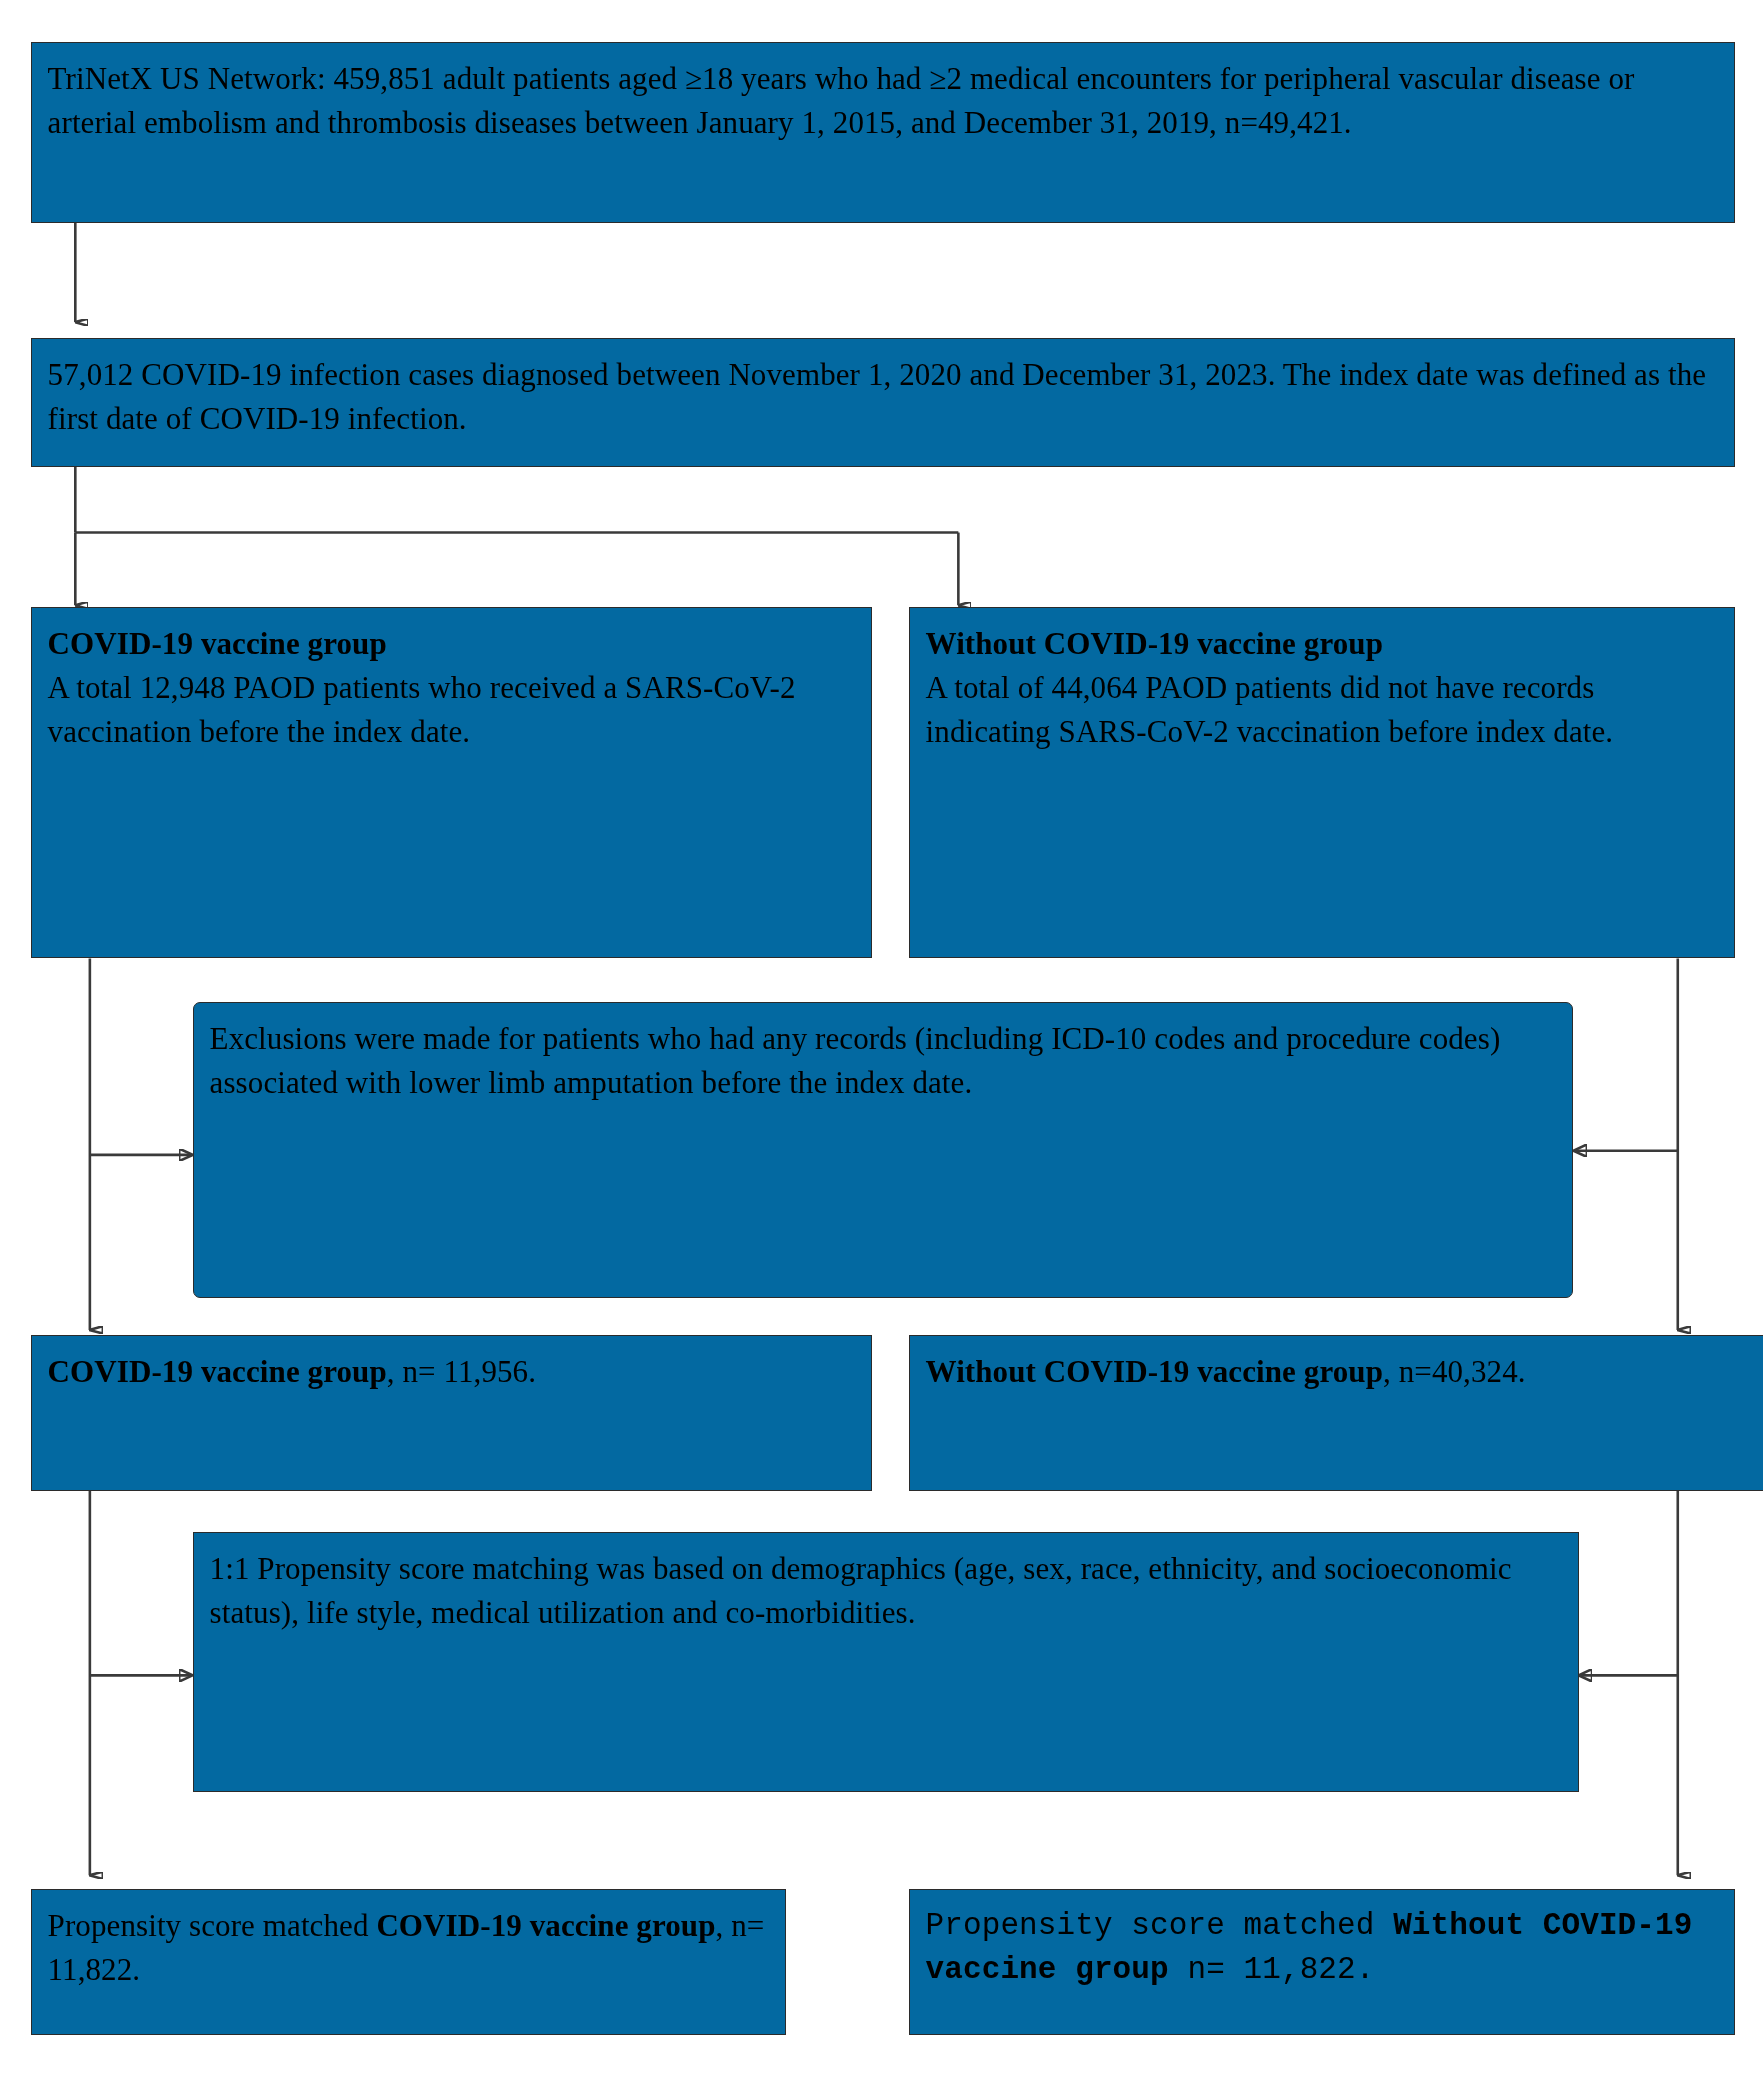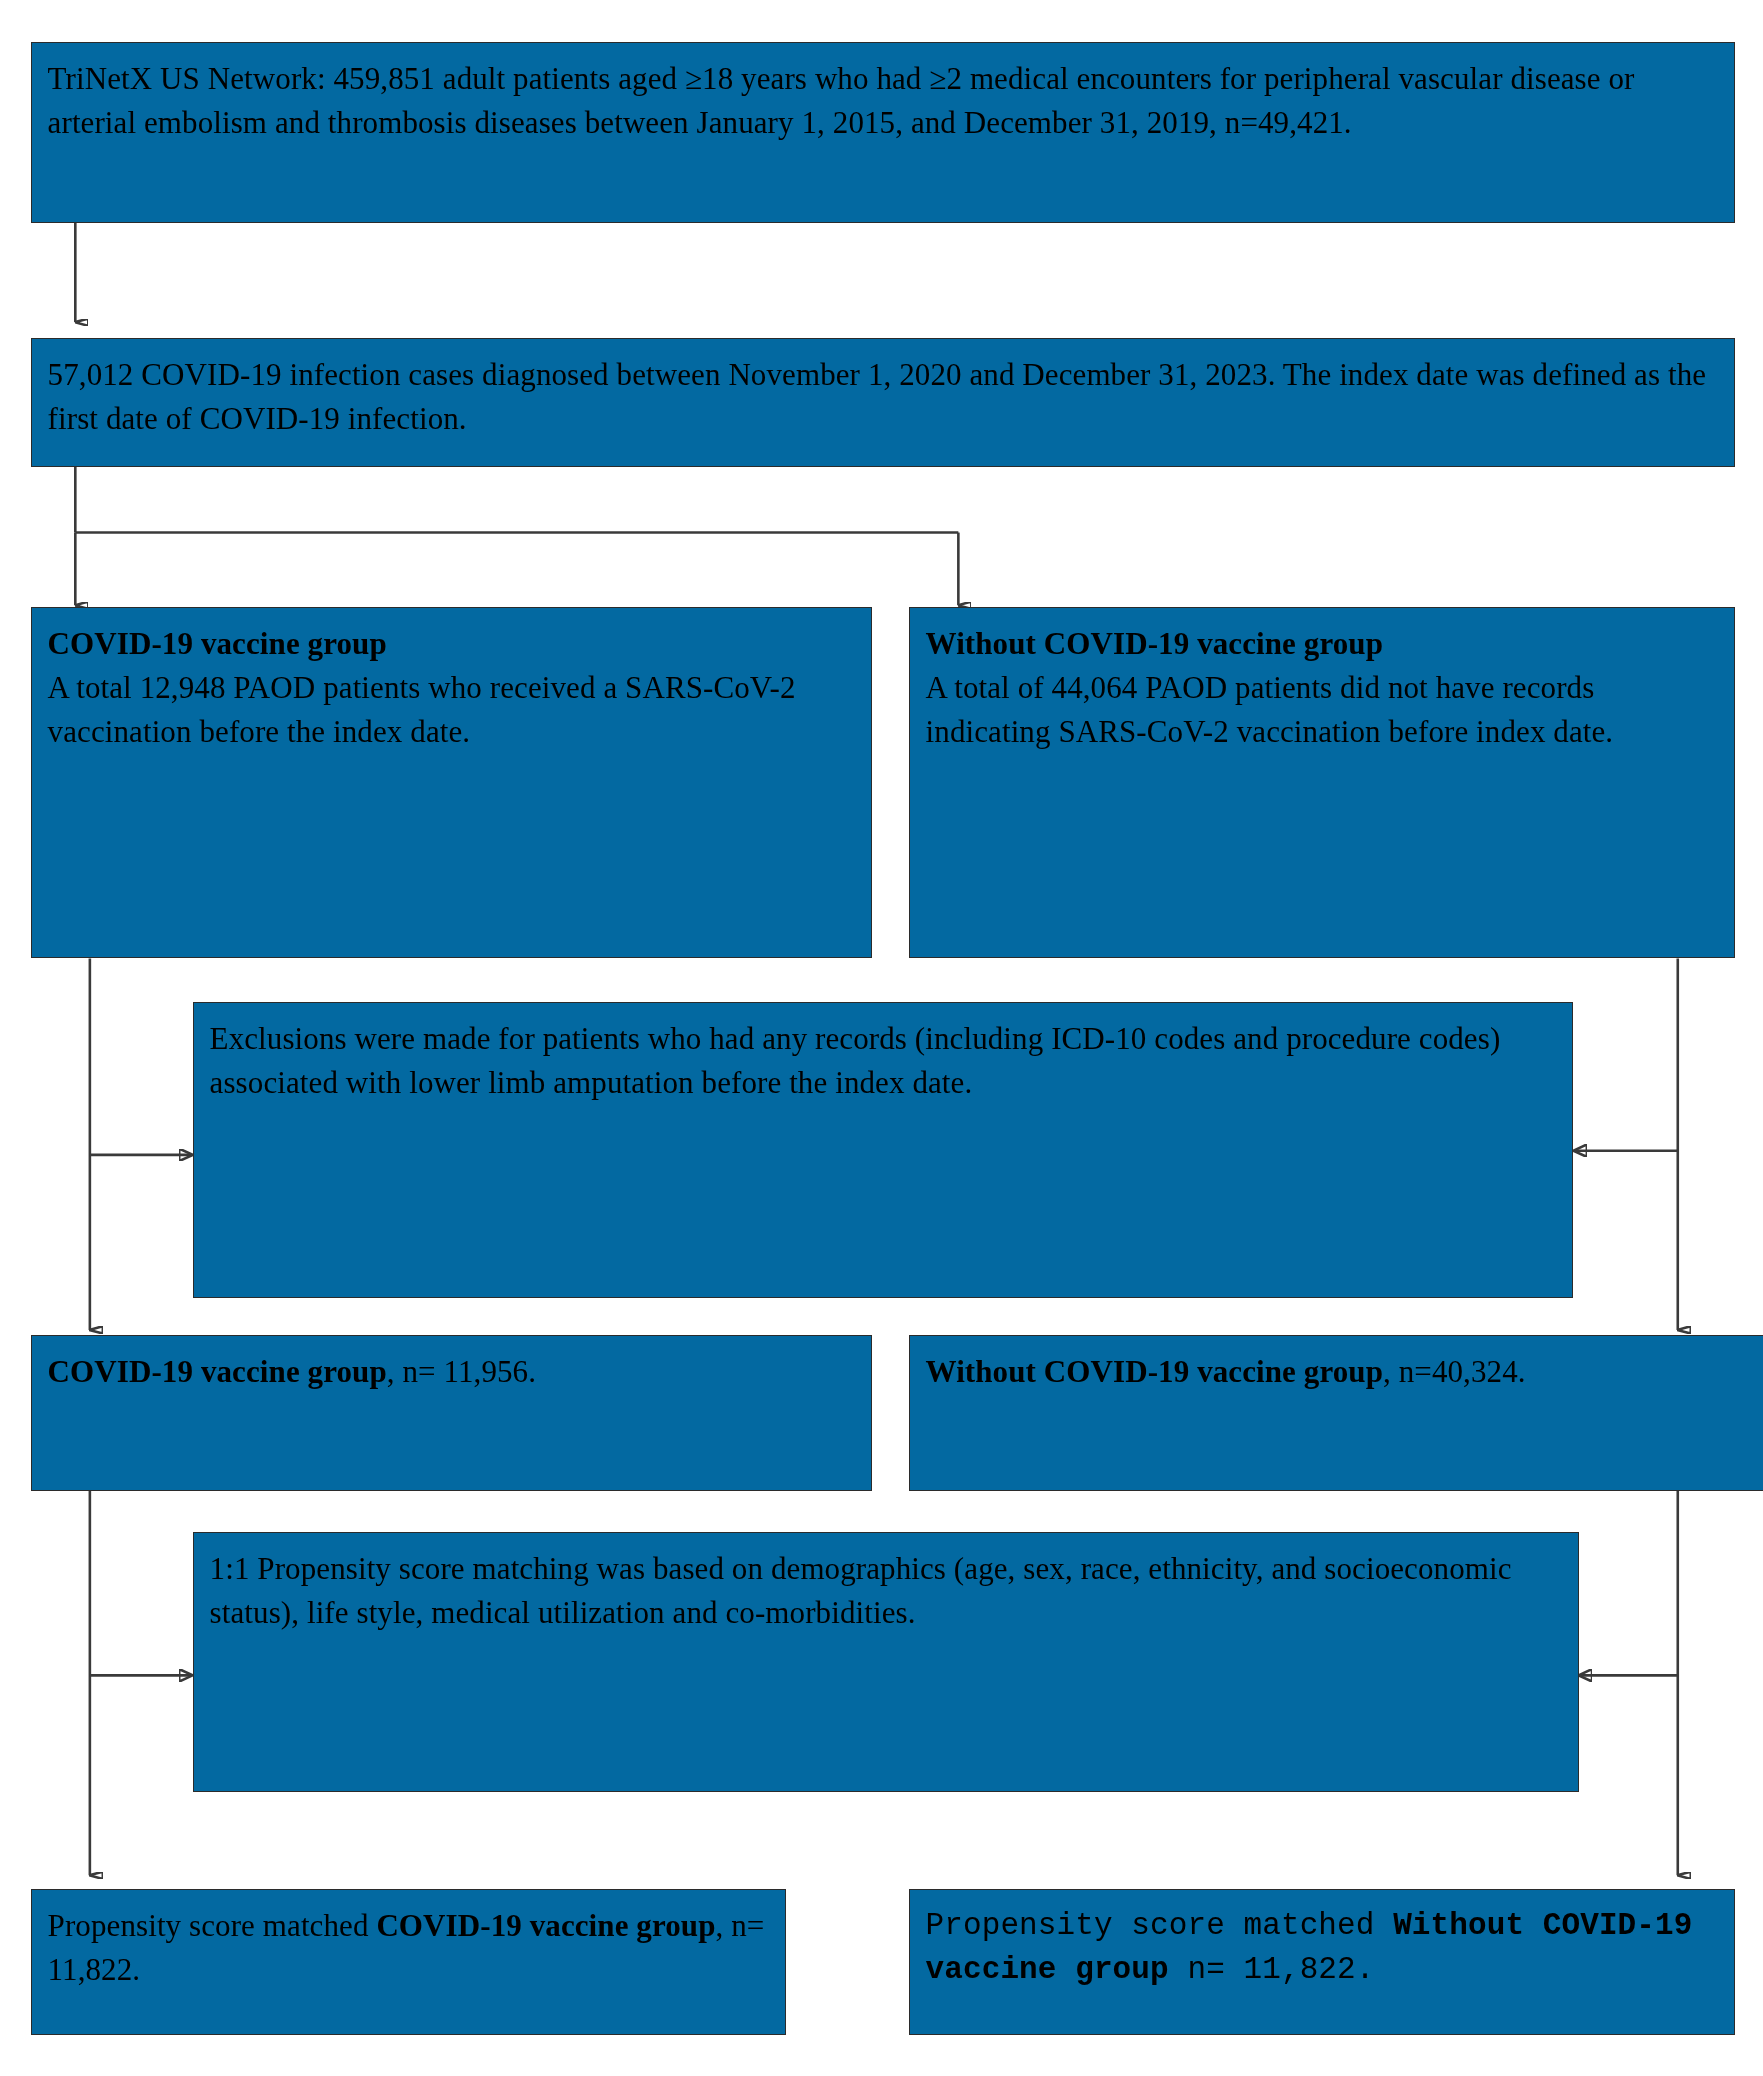--- a/index.html
+++ b/index.html
@@ -97,21 +97,21 @@
   <div class="box" style="left:31px; top:607px; width:841px; height:351px;">
     <p class="b">COVID-19 vaccine group</p>
     <p>A total 12,948 PAOD patients who received a SARS-CoV-2 vaccination before the index date.</p>
   </div>
 
   <div class="box" style="left:909px; top:607px; width:826px; height:351px;">
     <p class="b">Without COVID-19 vaccine group</p>
     <p>A total of 44,064 PAOD patients did not have records indicating SARS-CoV-2 vaccination before index date.</p>
   </div>
 
-  <div class="box" style="left:193px; top:1002px; width:1380px; height:296px;">
+  <div class="box" style="left:193px; top:1002px; width:1380px; height:296px;border-radius:7px;">
     <p>Exclusions were made for patients who had any records (including ICD-10 codes and procedure codes) associated with lower limb amputation before the index date.</p>
   </div>
 
   <div class="box" style="left:31px; top:1335px; width:841px; height:156px;font-family:Liberation Serif, serif;">
     <p>
       <span class="b">COVID-19 vaccine group</span><span>, n= 11,956.</span>
     </p>
   </div>
 
   <div class="box" style="left:909px; top:1335px; width:868px; height:156px;">

